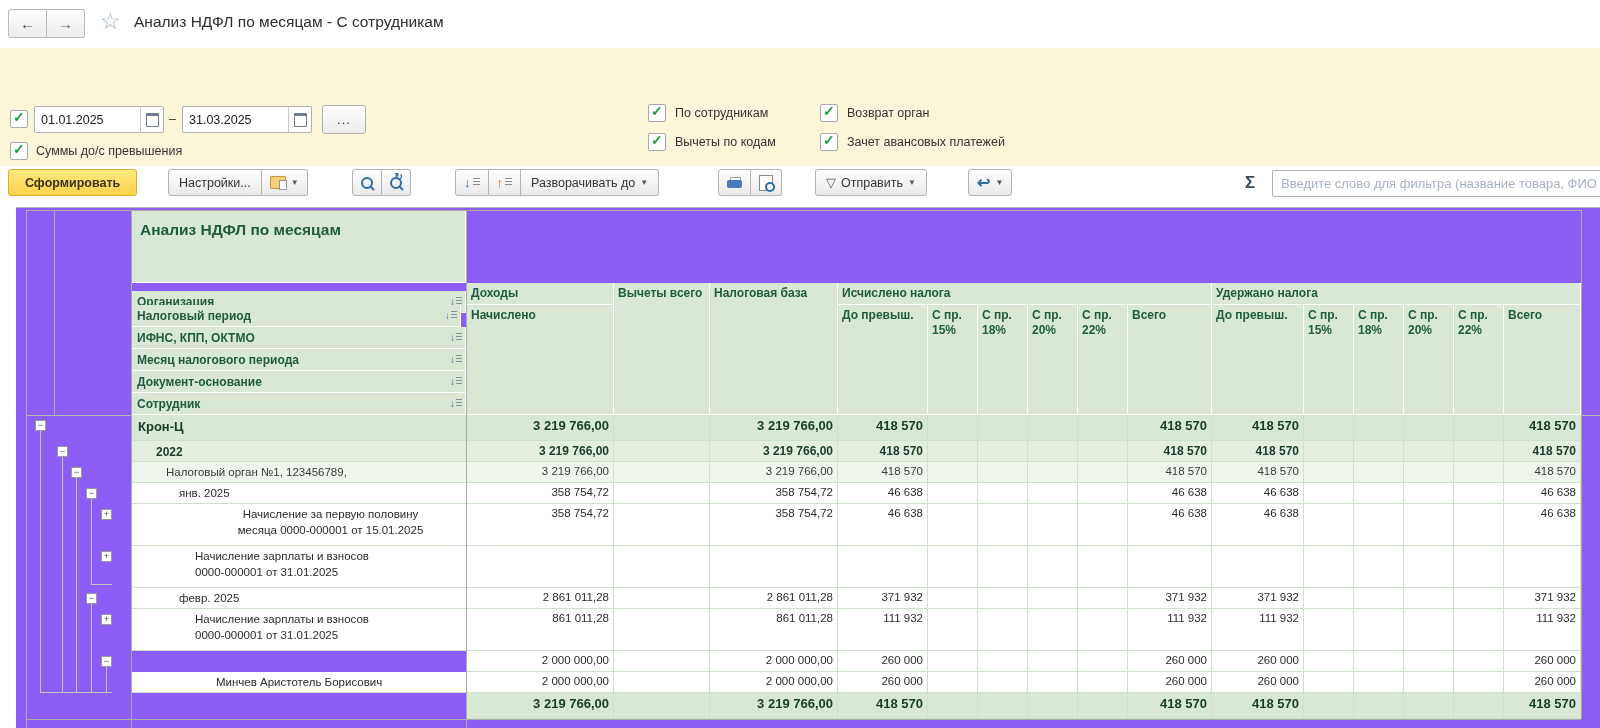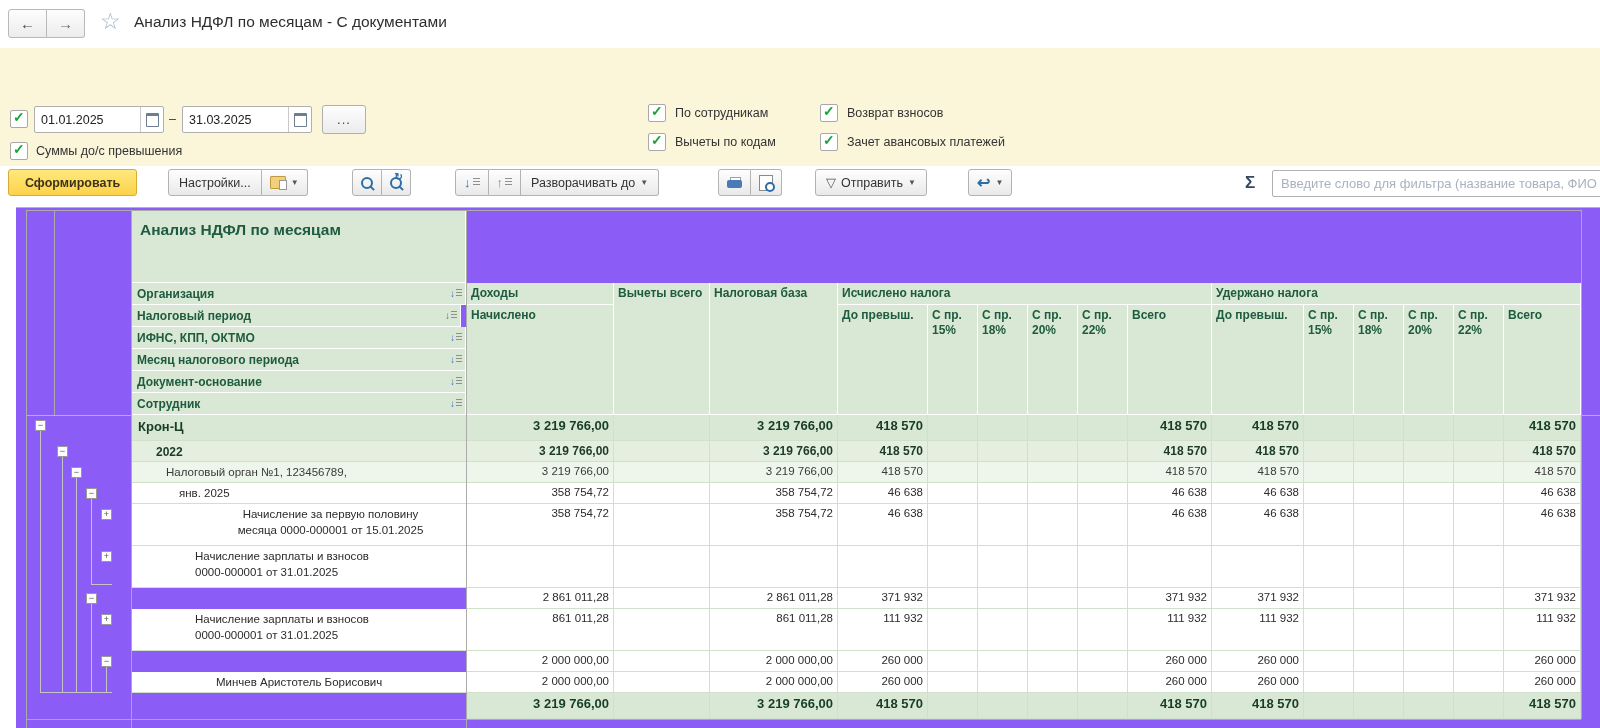--- a/index.html
+++ b/index.html
@@ -95,21 +95,21 @@
 <div id="topbar">
   <div class="navbtns">
     <div class="navbtn">
         <span>←</span>
       </div>
     <div class="navbtn">
         <span>→</span>
       </div>
   </div>
   <div class="star">☆</div>
-  <div id="page-title">Анализ НДФЛ по месяцам - С документами</div>
+  <div id="page-title">Анализ НДФЛ по месяцам - С сотрудникам</div>
 </div>
 
 <div id="filters">
   <div class="abs" style="left:10px;top:62px;"><span class="cb"><span class="tick">✓</span></span></div>
   <div class="field abs" style="left:34px;top:58px;width:128px;">
     <input readonly="" value="01.01.2025" style="">
     <span class="cal">
         <span class="cal-glyph"></span>
       </span>
   </div>
@@ -144,21 +144,21 @@
           <span class="tick">✓</span>
         </span>
         <span class="flt-label">Вычеты по кодам</span>
       </div>
     </div>
   <div id="opts-col2" class="abs" style="left:820px;top:54px;">
       <div style="display: flex; align-items: center; gap: 9px; height: 22px; margin-bottom: 7px;">
         <span class="cb">
           <span class="tick">✓</span>
         </span>
-        <span class="flt-label">Возврат взносов</span>
+        <span class="flt-label">Возврат орган</span>
       </div>
       <div style="display: flex; align-items: center; gap: 9px; height: 22px; margin-bottom: 7px;">
         <span class="cb">
           <span class="tick">✓</span>
         </span>
         <span class="flt-label">Зачет авансовых платежей</span>
       </div>
     </div>
 </div>
 
@@ -245,21 +245,21 @@
   <div class="gline" style="left:10px;top:3px;width:1px;height:518px;"></div>
   <div class="gline" style="left:38px;top:3px;width:1px;height:205px;"></div>
   <div class="gline" style="left:115px;top:3px;width:1px;height:518px;"></div>
   <div class="gline" style="left:450px;top:3px;width:1px;height:518px;"></div>
   <div class="gline" style="left:1565px;top:3px;width:1px;height:509px;"></div>
   <div class="gline" style="left:10px;top:512px;width:1555px;height:1px;"></div>
 
   <div id="rt-title" class="green-cell abs" style="left:116px;top:4px;width:334px;height:72px;">Анализ НДФЛ по месяцам</div>
 
   <div id="grid-header">
-      <div class="green-cell hlabel" style="position: absolute; left: 116px; top: 76px; width: 334px; height: 22px; gap: 48px;">
+      <div class="green-cell hlabel" style="position: absolute; left: 116px; top: 84px; width: 334px; height: 22px; gap: 48px;">
         <span>Организация</span>
         <span class="sp"></span>
         <span class="sort">
           <span class="sa">↓</span>
           <span class="sb"></span>
         </span>
       </div>
       <div class="green-cell hlabel" style="position: absolute; left: 116px; top: 98px; width: 329px; height: 22px; text-align: right;">
         <span>Налоговый период</span>
         <span class="sp"></span>
@@ -468,20 +468,21 @@
         <div class="num-cell" style="position: absolute; left: 1488px; top: 0px; width: 77px; height: 42px; background: rgb(255, 255, 255); font-size: 11.5px; font-weight: normal; color: rgb(43, 43, 43);"></div>
       </div>
       <div style="position: absolute; left: 0px; top: 381px; width: 1565px; height: 21px;">
         <div style="position: absolute; left: 0px; top: 0px; width: 115px; height: 21px;">
           <div class="tline" style="position: absolute; left: 24px; top: 0px; height: 21px;"></div>
           <div class="tline" style="position: absolute; left: 46px; top: 0px; height: 21px;"></div>
           <div class="tline" style="position: absolute; left: 60px; top: 0px; height: 21px;"></div>
           <div class="tbox" style="position: absolute; left: 70px; top: 5px;">−</div>
           <div class="tline" style="position: absolute; left: 75px; top: 16px; height: 5px;"></div>
         </div>
+        <div class="desc-cell" style="position: absolute; left: 116px; top: 0px; width: 334px; height: 21px; background: rgb(255, 255, 255); padding-left: 47px; font-size: 11.5px; font-weight: normal; color: rgb(43, 43, 43);">февр. 2025</div>
         <div class="num-cell" style="position: absolute; left: 451px; top: 0px; width: 147px; height: 21px; background: rgb(255, 255, 255); font-size: 11.5px; font-weight: normal; color: rgb(43, 43, 43);">2 861 011,28</div>
         <div class="num-cell" style="position: absolute; left: 598px; top: 0px; width: 96px; height: 21px; background: rgb(255, 255, 255); font-size: 11.5px; font-weight: normal; color: rgb(43, 43, 43);"></div>
         <div class="num-cell" style="position: absolute; left: 694px; top: 0px; width: 128px; height: 21px; background: rgb(255, 255, 255); font-size: 11.5px; font-weight: normal; color: rgb(43, 43, 43);">2 861 011,28</div>
         <div class="num-cell" style="position: absolute; left: 822px; top: 0px; width: 90px; height: 21px; background: rgb(255, 255, 255); font-size: 11.5px; font-weight: normal; color: rgb(43, 43, 43);">371 932</div>
         <div class="num-cell" style="position: absolute; left: 912px; top: 0px; width: 50px; height: 21px; background: rgb(255, 255, 255); font-size: 11.5px; font-weight: normal; color: rgb(43, 43, 43);"></div>
         <div class="num-cell" style="position: absolute; left: 962px; top: 0px; width: 50px; height: 21px; background: rgb(255, 255, 255); font-size: 11.5px; font-weight: normal; color: rgb(43, 43, 43);"></div>
         <div class="num-cell" style="position: absolute; left: 1012px; top: 0px; width: 50px; height: 21px; background: rgb(255, 255, 255); font-size: 11.5px; font-weight: normal; color: rgb(43, 43, 43);"></div>
         <div class="num-cell" style="position: absolute; left: 1062px; top: 0px; width: 50px; height: 21px; background: rgb(255, 255, 255); font-size: 11.5px; font-weight: normal; color: rgb(43, 43, 43);"></div>
         <div class="num-cell" style="position: absolute; left: 1112px; top: 0px; width: 84px; height: 21px; background: rgb(255, 255, 255); font-size: 11.5px; font-weight: normal; color: rgb(43, 43, 43);">371 932</div>
         <div class="num-cell" style="position: absolute; left: 1196px; top: 0px; width: 92px; height: 21px; background: rgb(255, 255, 255); font-size: 11.5px; font-weight: normal; color: rgb(43, 43, 43);">371 932</div>

